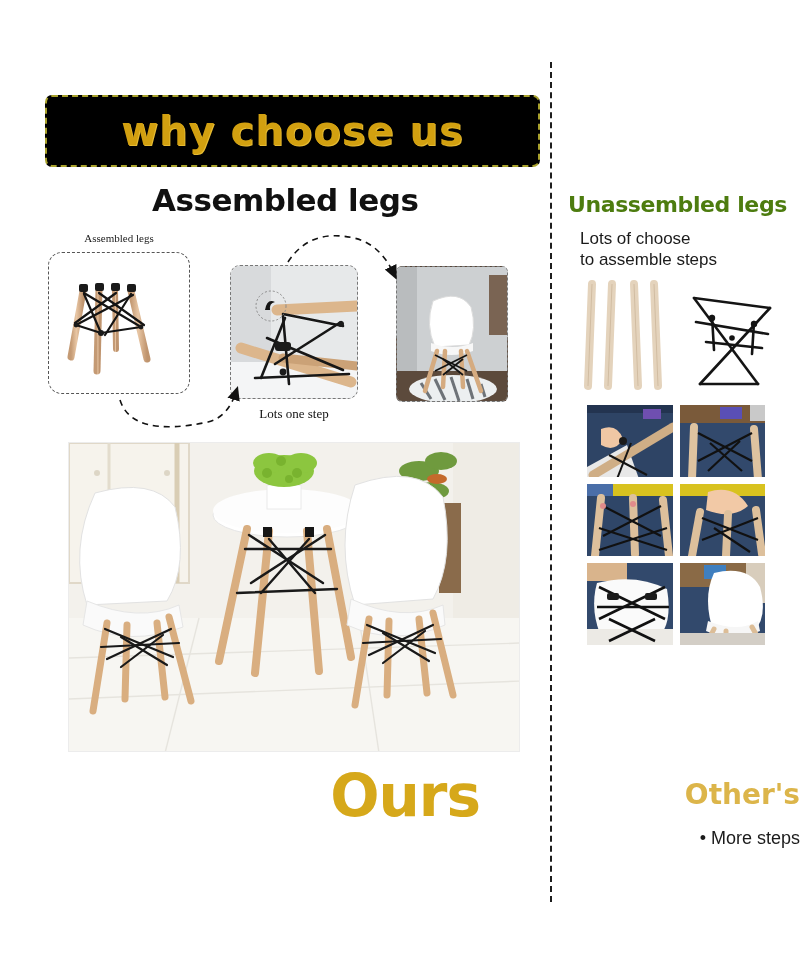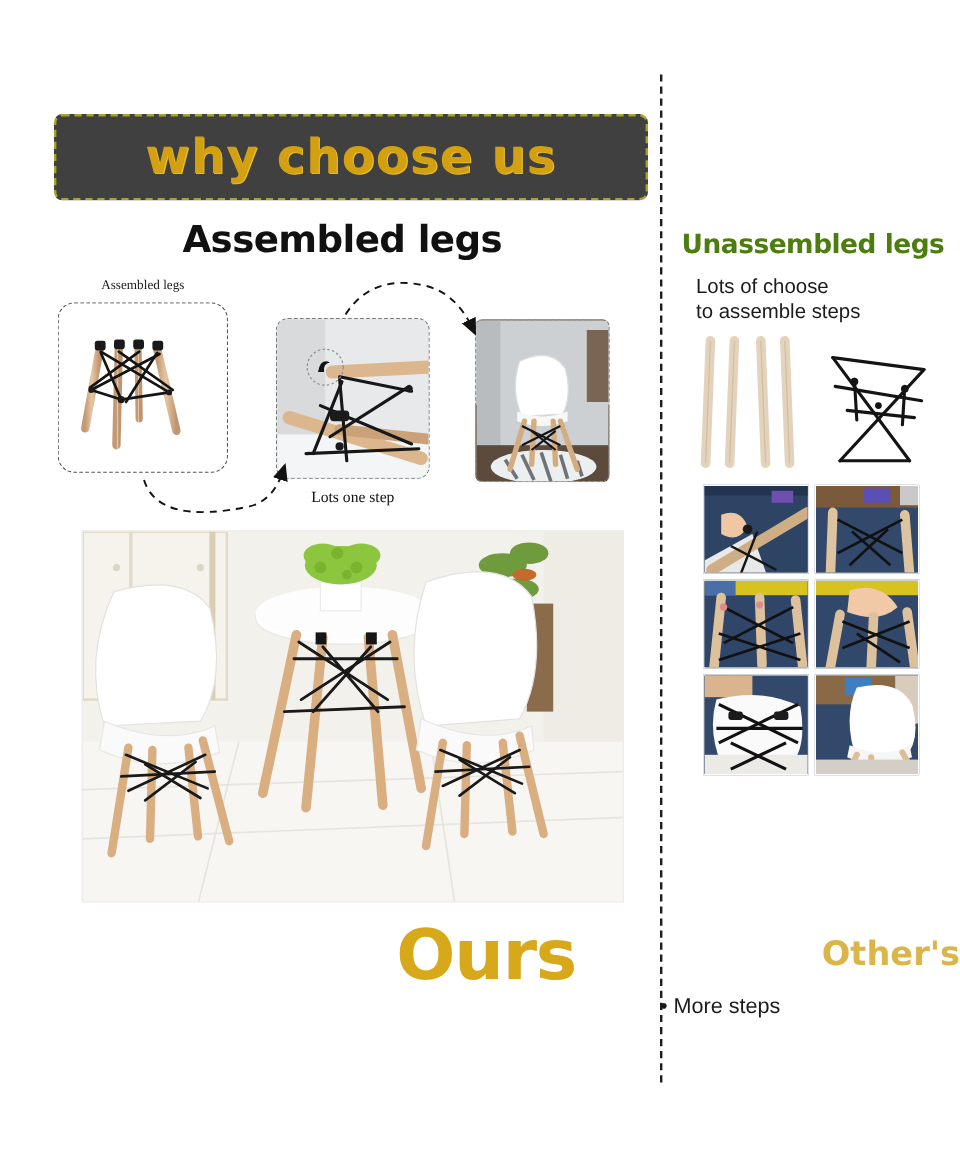--- a/index.html
+++ b/index.html
@@ -15,21 +15,21 @@
     background: #ffffff;
   }
 
   
   .title-box {
     position: absolute;
     left: 45px; top: 95px;
     width: 495px; height: 72px;
     border: 2px dashed #a9a22c;
     border-radius: 7px;
-    background: #404040;
+    background: #000000;
     display: flex; align-items: center; justify-content: center;
   }
   .title-text {
     font-family: "DejaVu Sans", sans-serif;
     font-weight: bold;
     font-size: 40px;
     letter-spacing: 1px;
     color: #d2a010;
     text-shadow: 1px 1px 0 #e6bb33;
     white-space: nowrap;
@@ -182,21 +182,21 @@
     text-align: right;
     font-family: "DejaVu Sans", sans-serif;
     font-weight: bold;
     font-size: 28px;
     color: #dcb54a;
     letter-spacing: 0px;
   }
   .others-bullet {
     position: absolute;
     left: 0; top: 828px; width: 250px;
-    text-align: left;
+    text-align: right;
     font-size: 18px;
     color: #1b1b1b;
   }
 
   svg { display: block; }
   .arrow-layer {
     position: absolute; left: 0; top: 0;
     width: 550px; height: 450px;
     pointer-events: none;
   }

